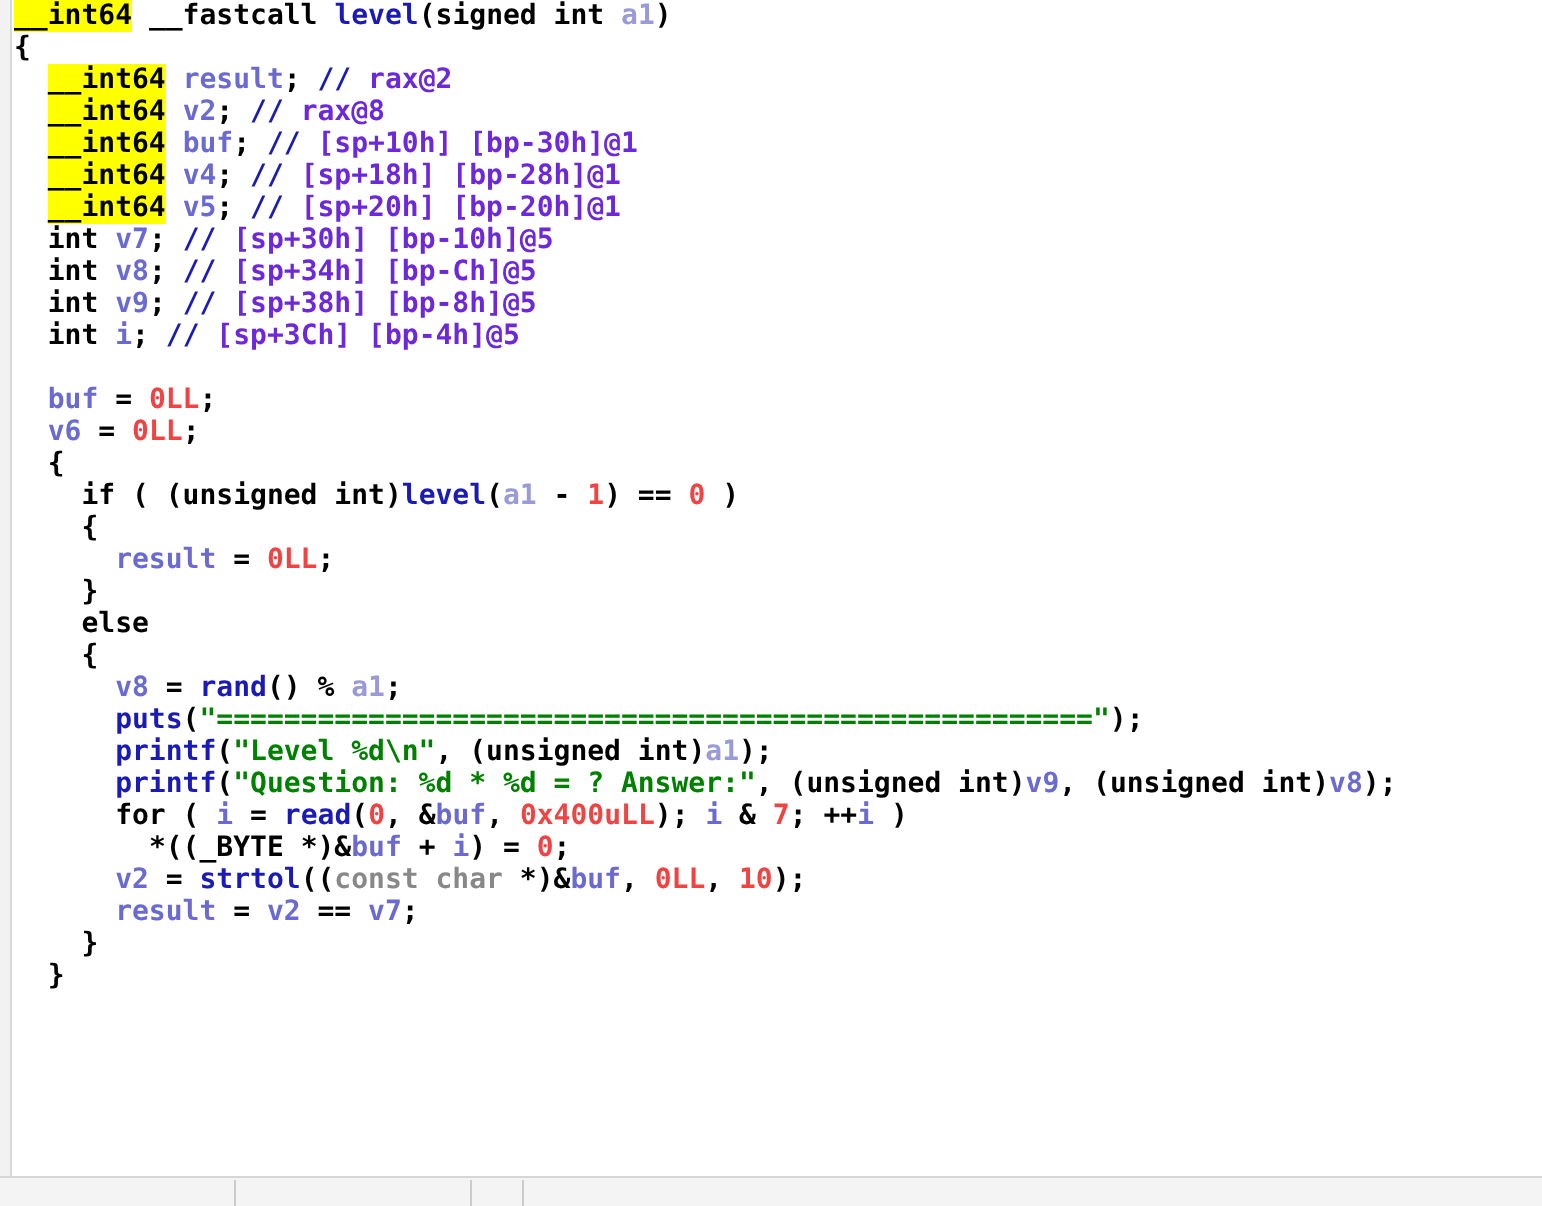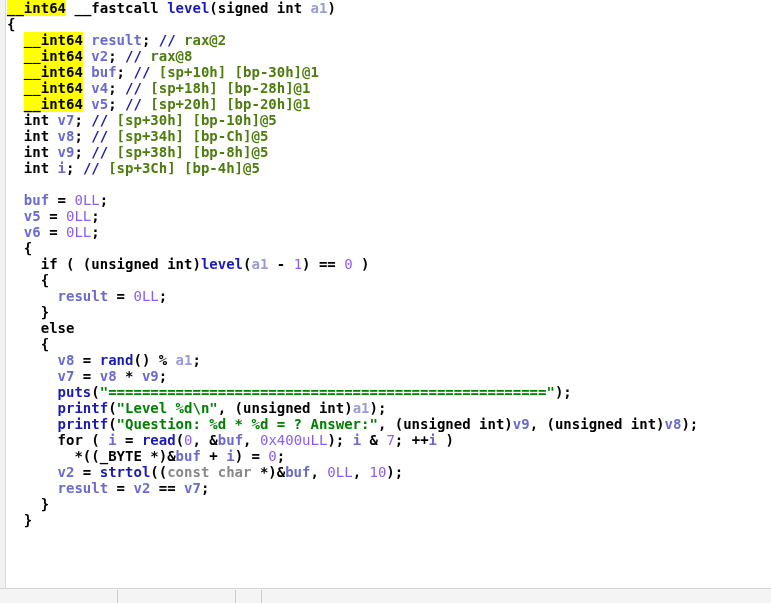--- a/index.html
+++ b/index.html
@@ -51,23 +51,23 @@
     color: #000000;
     font-weight: bold;
   }
   
   .t-plain    { color: #000000; font-weight: bold; }
   .t-keyword  { color: #000000; font-weight: bold; }
   .t-type     { color: #000000; font-weight: bold; }
   .t-func     { color: #1a1ab4; font-weight: bold; }
   .t-lvar     { color: #6a6ad0; font-weight: bold; }
   .t-arg      { color: #9a9ad8; font-weight: bold; }
-  .t-num      { color: #8b5cf6; font-weight: normal; }
+  .t-num      { color: #ef4444; font-weight: bold; }
   .t-string   { color: #008000; font-weight: bold; }
-  .t-comment  { color: #4d7c0f; font-weight: bold; text-align: center; }
+  .t-comment  { color: #6d28d9; font-weight: bold; text-align: center; }
   .t-cmtmark  { color: #1a1ab4; font-weight: bold; }
   .t-constkw  { color: #888888; font-weight: bold; }
   .t-punct    { color: #000000; font-weight: bold; }
   .hl {
     background: #ffff00;
   }
   
   .statusbar {
     position: absolute;
     left: 0;
@@ -111,31 +111,29 @@
       <div class="code-line"><span class="t-plain">  </span><span class="t-type hl">__int64</span><span class="t-plain"> </span><span class="t-lvar">v2</span><span class="t-punct">; </span><span class="t-cmtmark">//</span><span class="t-comment"> rax@8</span></div>
       <div class="code-line"><span class="t-plain">  </span><span class="t-type hl">__int64</span><span class="t-plain"> </span><span class="t-lvar">buf</span><span class="t-punct">; </span><span class="t-cmtmark">//</span><span class="t-comment"> [sp+10h] [bp-30h]@1</span></div>
       <div class="code-line"><span class="t-plain">  </span><span class="t-type hl">__int64</span><span class="t-plain"> </span><span class="t-lvar">v4</span><span class="t-punct">; </span><span class="t-cmtmark">//</span><span class="t-comment"> [sp+18h] [bp-28h]@1</span></div>
       <div class="code-line"><span class="t-plain">  </span><span class="t-type hl">__int64</span><span class="t-plain"> </span><span class="t-lvar">v5</span><span class="t-punct">; </span><span class="t-cmtmark">//</span><span class="t-comment"> [sp+20h] [bp-20h]@1</span></div>
       <div class="code-line"><span class="t-plain">  </span><span class="t-keyword">int</span><span class="t-plain"> </span><span class="t-lvar">v7</span><span class="t-punct">; </span><span class="t-cmtmark">//</span><span class="t-comment"> [sp+30h] [bp-10h]@5</span></div>
       <div class="code-line"><span class="t-plain">  </span><span class="t-keyword">int</span><span class="t-plain"> </span><span class="t-lvar">v8</span><span class="t-punct">; </span><span class="t-cmtmark">//</span><span class="t-comment"> [sp+34h] [bp-Ch]@5</span></div>
       <div class="code-line"><span class="t-plain">  </span><span class="t-keyword">int</span><span class="t-plain"> </span><span class="t-lvar">v9</span><span class="t-punct">; </span><span class="t-cmtmark">//</span><span class="t-comment"> [sp+38h] [bp-8h]@5</span></div>
       <div class="code-line"><span class="t-plain">  </span><span class="t-keyword">int</span><span class="t-plain"> </span><span class="t-lvar">i</span><span class="t-punct">; </span><span class="t-cmtmark">//</span><span class="t-comment"> [sp+3Ch] [bp-4h]@5</span></div>
       <div class="code-line">&nbsp;</div>
       <div class="code-line"><span class="t-plain">  </span><span class="t-lvar">buf</span><span class="t-plain"> = </span><span class="t-num">0LL</span><span class="t-punct">;</span></div>
-      <div class="code-line"><span class="t-plain">  </span><span class="t-lvar">v5</span><span class="t-plain"> = </span><span class="t-num">0LL</span><span class="t-punct">;</span></div>
       <div class="code-line"><span class="t-plain">  </span><span class="t-lvar">v6</span><span class="t-plain"> = </span><span class="t-num">0LL</span><span class="t-punct">;</span></div>
       <div class="code-line"><span class="t-plain">  </span><span class="t-punct">{</span></div>
       <div class="code-line"><span class="t-plain">    </span><span class="t-keyword">if</span><span class="t-plain"> ( (</span><span class="t-keyword">unsigned int</span><span class="t-plain">)</span><span class="t-func">level</span><span class="t-punct">(</span><span class="t-arg">a1</span><span class="t-plain"> - </span><span class="t-num">1</span><span class="t-plain">) == </span><span class="t-num">0</span><span class="t-plain"> )</span></div>
       <div class="code-line"><span class="t-plain">    </span><span class="t-punct">{</span></div>
       <div class="code-line"><span class="t-plain">      </span><span class="t-lvar">result</span><span class="t-plain"> = </span><span class="t-num">0LL</span><span class="t-punct">;</span></div>
       <div class="code-line"><span class="t-plain">    </span><span class="t-punct">}</span></div>
       <div class="code-line"><span class="t-plain">    </span><span class="t-keyword">else</span></div>
       <div class="code-line"><span class="t-plain">    </span><span class="t-punct">{</span></div>
       <div class="code-line"><span class="t-plain">      </span><span class="t-lvar">v8</span><span class="t-plain"> = </span><span class="t-func">rand</span><span class="t-plain">() % </span><span class="t-arg">a1</span><span class="t-punct">;</span></div>
-      <div class="code-line"><span class="t-plain">      </span><span class="t-lvar">v7</span><span class="t-plain"> = </span><span class="t-lvar">v8</span><span class="t-plain"> * </span><span class="t-lvar">v9</span><span class="t-punct">;</span></div>
       <div class="code-line"><span class="t-plain">      </span><span class="t-func">puts</span><span class="t-punct">(</span><span class="t-string">"===================================================="</span><span class="t-punct">);</span></div>
       <div class="code-line"><span class="t-plain">      </span><span class="t-func">printf</span><span class="t-punct">(</span><span class="t-string">"Level %d\n"</span><span class="t-plain">, (</span><span class="t-keyword">unsigned int</span><span class="t-plain">)</span><span class="t-arg">a1</span><span class="t-punct">);</span></div>
       <div class="code-line"><span class="t-plain">      </span><span class="t-func">printf</span><span class="t-punct">(</span><span class="t-string">"Question: %d * %d = ? Answer:"</span><span class="t-plain">, (</span><span class="t-keyword">unsigned int</span><span class="t-plain">)</span><span class="t-lvar">v9</span><span class="t-plain">, (</span><span class="t-keyword">unsigned int</span><span class="t-plain">)</span><span class="t-lvar">v8</span><span class="t-punct">);</span></div>
       <div class="code-line"><span class="t-plain">      </span><span class="t-keyword">for</span><span class="t-plain"> ( </span><span class="t-lvar">i</span><span class="t-plain"> = </span><span class="t-func">read</span><span class="t-punct">(</span><span class="t-num">0</span><span class="t-plain">, &amp;</span><span class="t-lvar">buf</span><span class="t-plain">, </span><span class="t-num">0x400uLL</span><span class="t-plain">); </span><span class="t-lvar">i</span><span class="t-plain"> &amp; </span><span class="t-num">7</span><span class="t-plain">; ++</span><span class="t-lvar">i</span><span class="t-plain"> )</span></div>
       <div class="code-line"><span class="t-plain">        </span><span class="t-plain">*((</span><span class="t-keyword">_BYTE</span><span class="t-plain"> *)&amp;</span><span class="t-lvar">buf</span><span class="t-plain"> + </span><span class="t-lvar">i</span><span class="t-plain">) = </span><span class="t-num">0</span><span class="t-punct">;</span></div>
       <div class="code-line"><span class="t-plain">      </span><span class="t-lvar">v2</span><span class="t-plain"> = </span><span class="t-func">strtol</span><span class="t-plain">((</span><span class="t-constkw">const char</span><span class="t-plain"> *)&amp;</span><span class="t-lvar">buf</span><span class="t-plain">, </span><span class="t-num">0LL</span><span class="t-plain">, </span><span class="t-num">10</span><span class="t-punct">);</span></div>
       <div class="code-line"><span class="t-plain">      </span><span class="t-lvar">result</span><span class="t-plain"> = </span><span class="t-lvar">v2</span><span class="t-plain"> == </span><span class="t-lvar">v7</span><span class="t-punct">;</span></div>
       <div class="code-line"><span class="t-plain">    </span><span class="t-punct">}</span></div>
       <div class="code-line"><span class="t-plain">  </span><span class="t-punct">}</span></div>
     </div>

